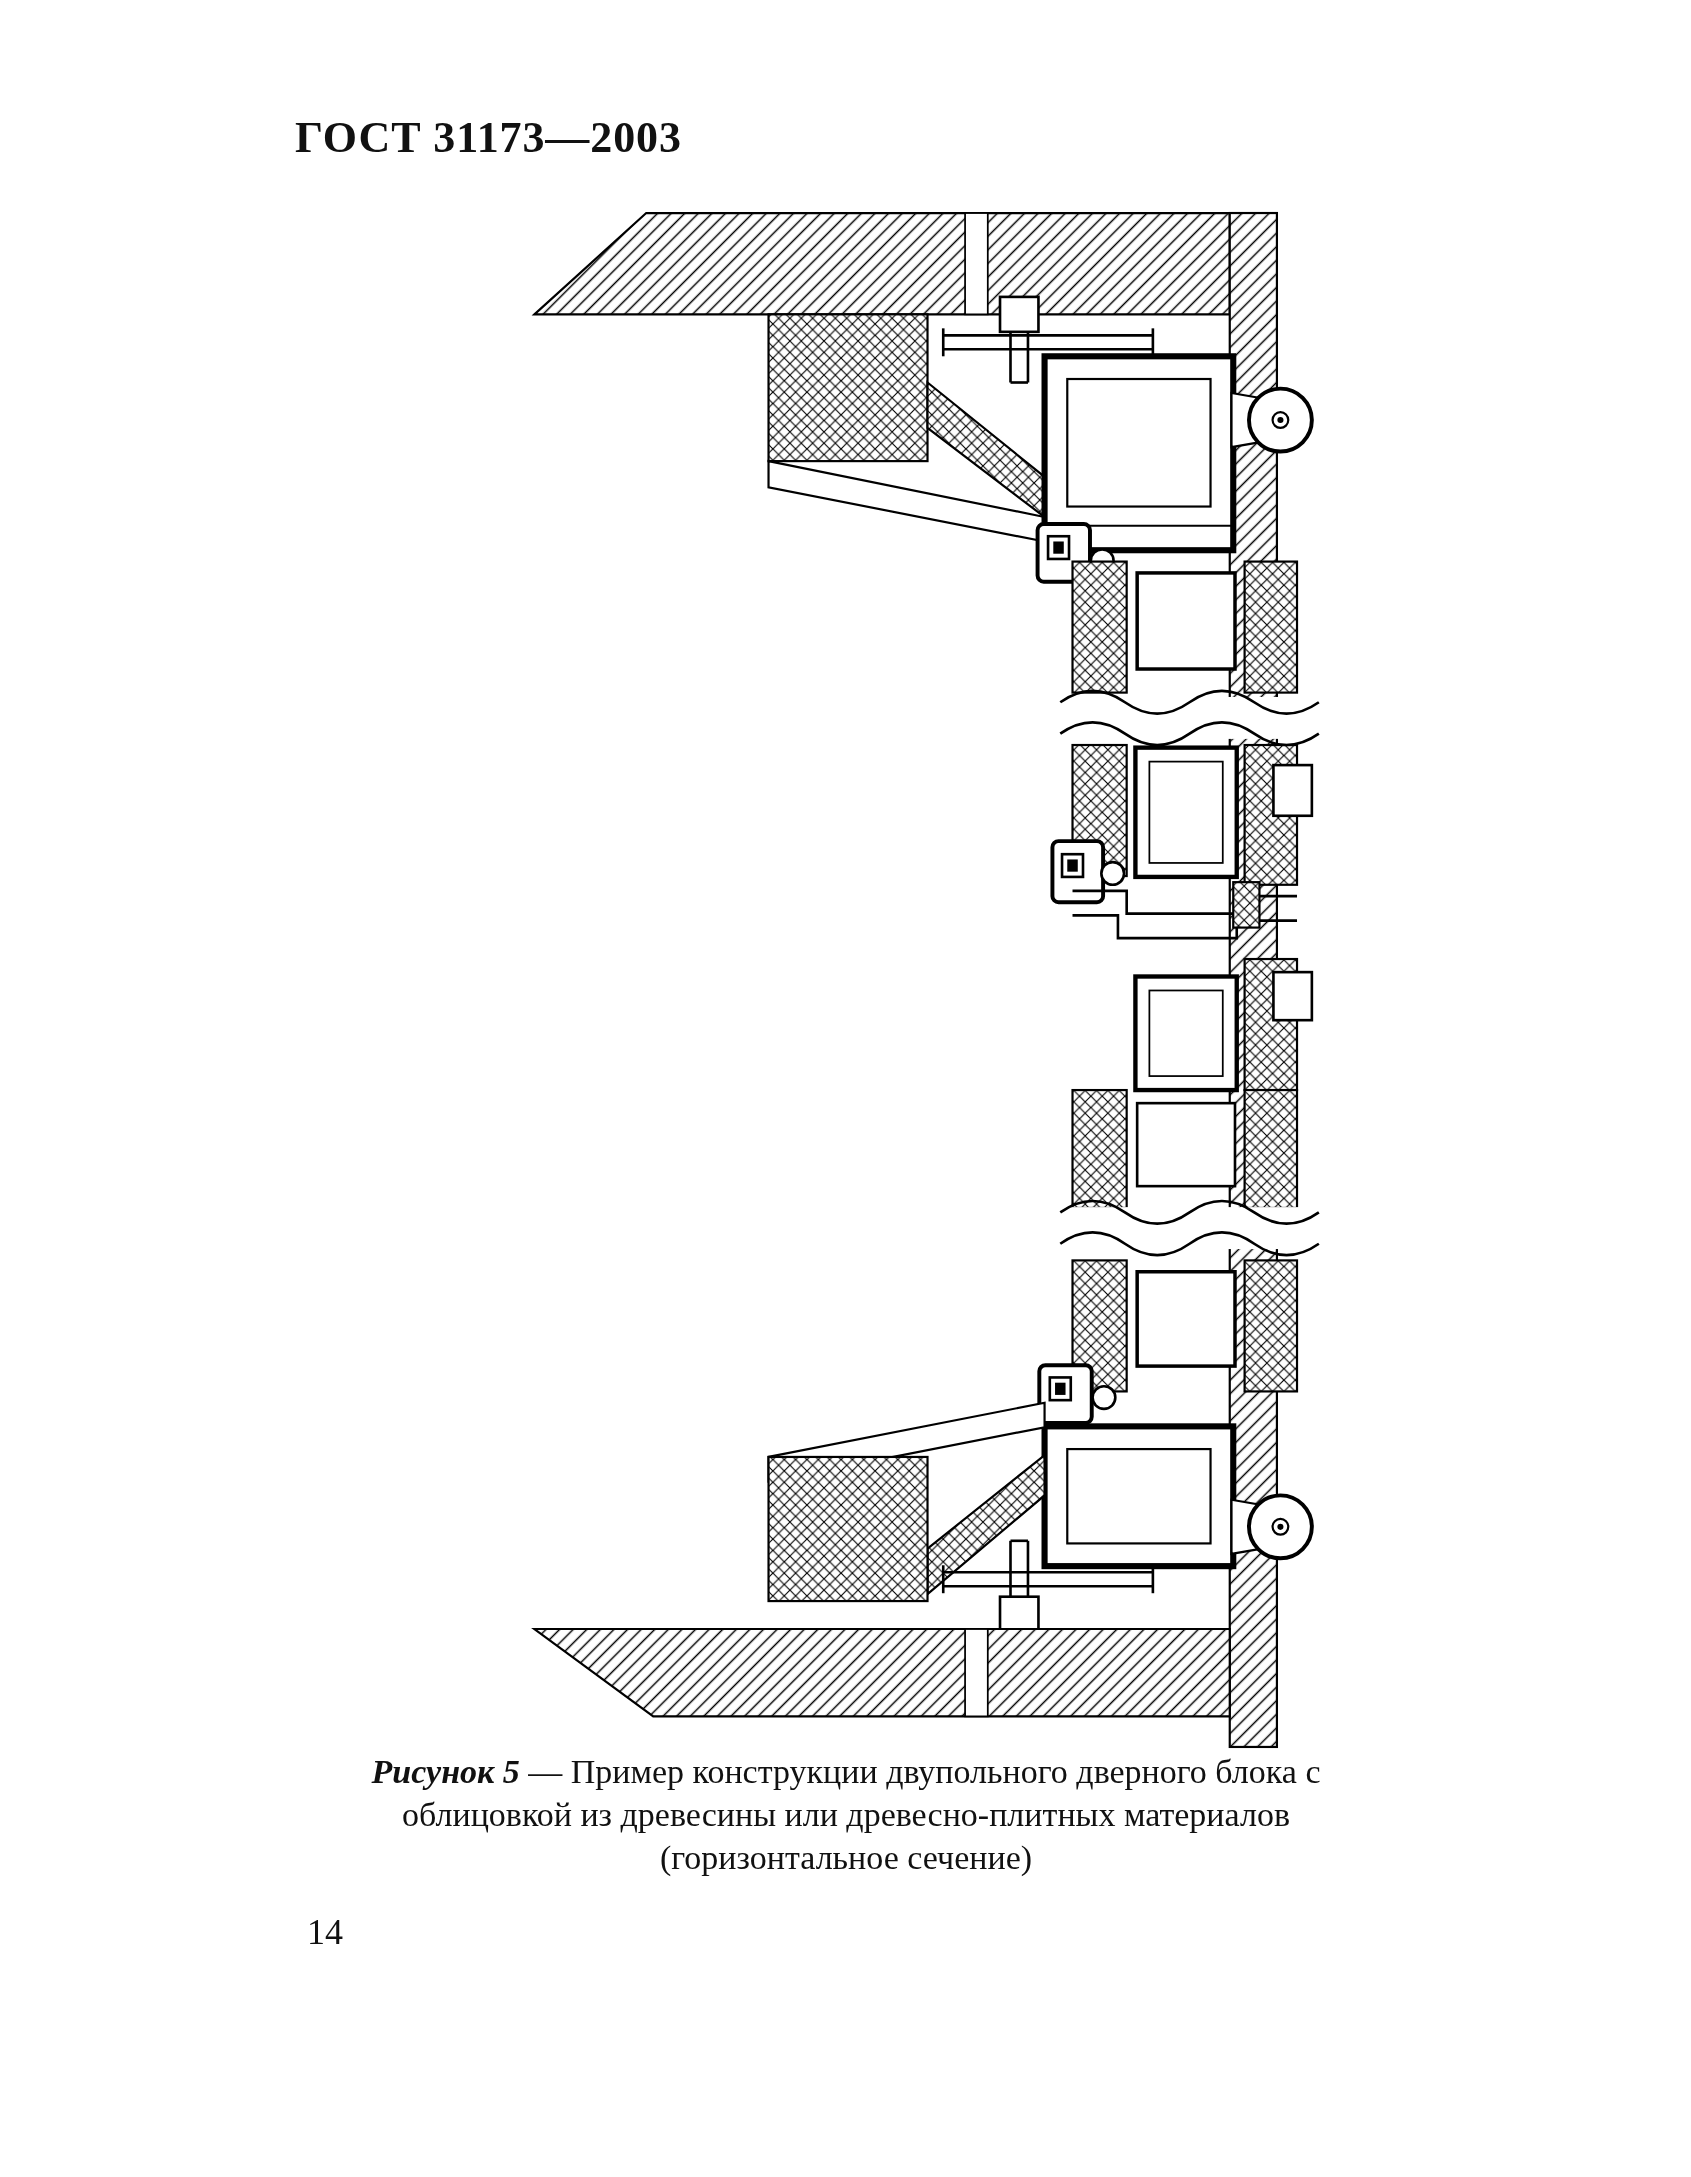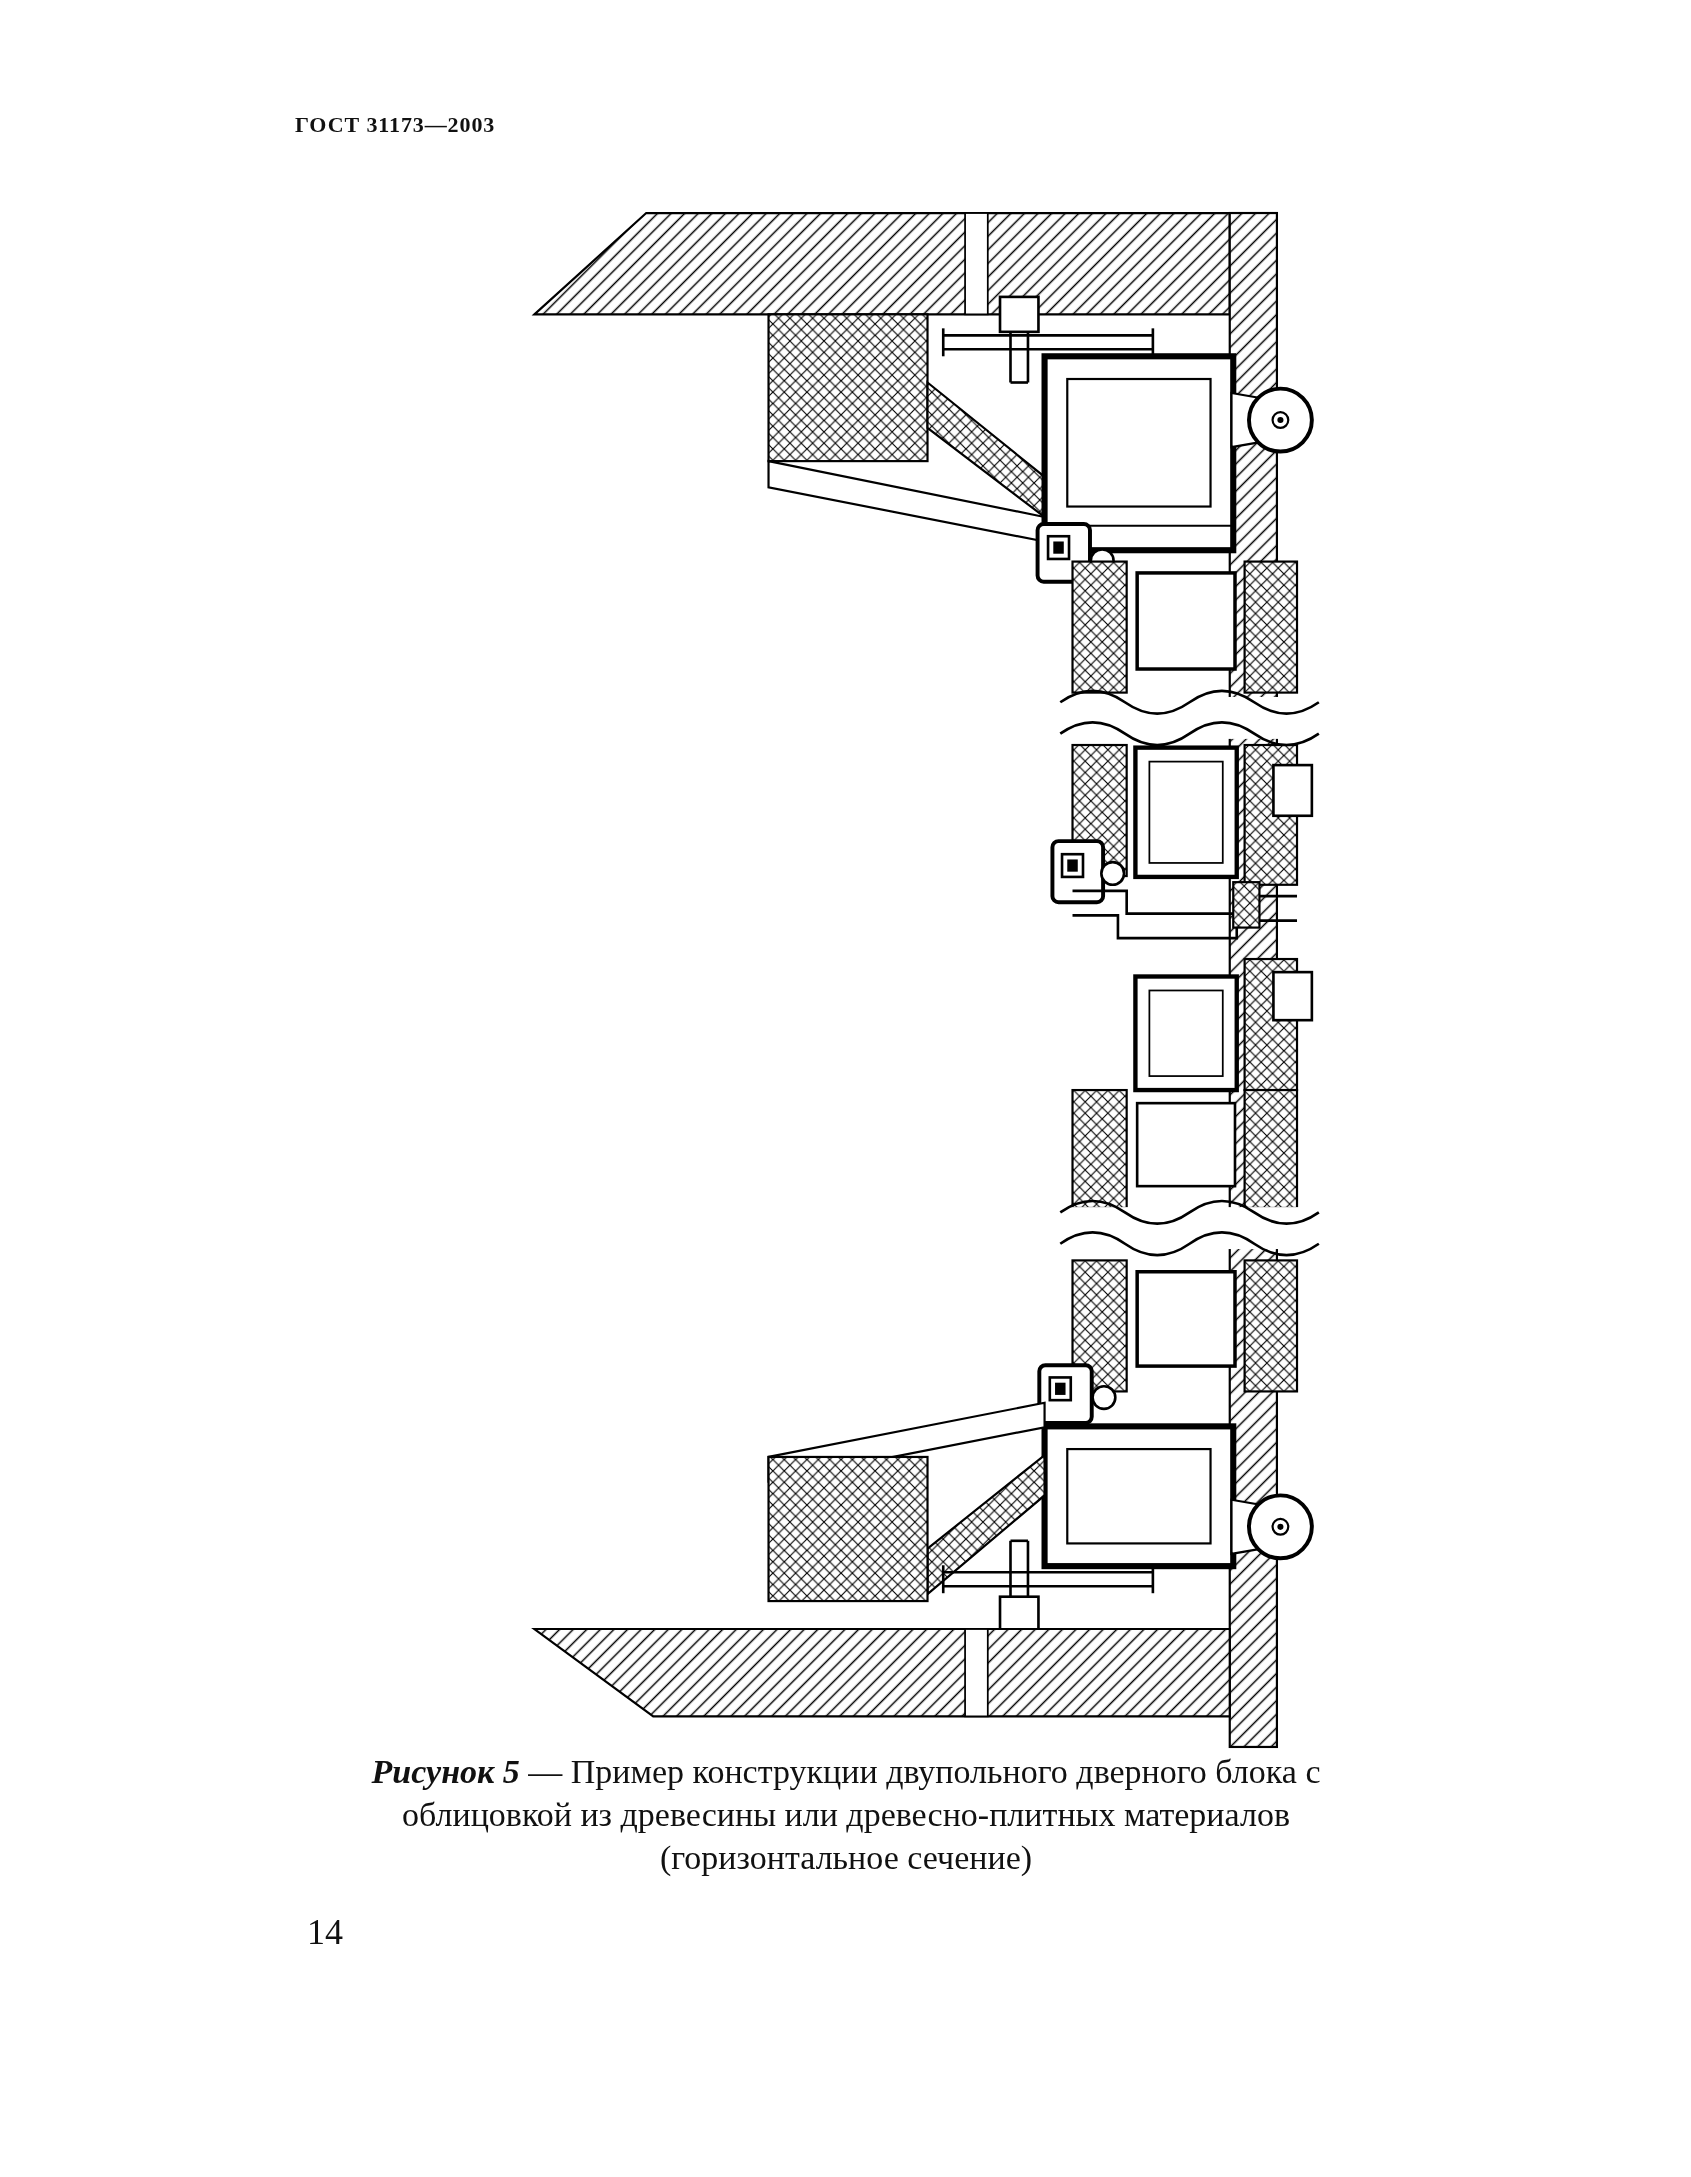--- a/index.html
+++ b/index.html
@@ -6,21 +6,21 @@
   .page{
     position:relative;
     width:1692px;height:2177px;
     background:#ffffff;
     font-family:"Liberation Serif", serif;
     color:#111;
     overflow:hidden;
   }
   .header{
     position:absolute;left:295px;top:112px;
-    font-size:22px;font-weight:bold;letter-spacing:0.9px;
+    font-size:44px;font-weight:bold;letter-spacing:0.9px;
     white-space:nowrap;
   }
   .figure-wrap{
     position:absolute;left:489px;top:199px;
     width:891px;height:1555px;
   }
   .figure-wrap svg{display:block;width:100%;height:100%;}
   .caption{
     position:absolute;left:50%;transform:translateX(-50%);
     top:1750px;width:1118px;

